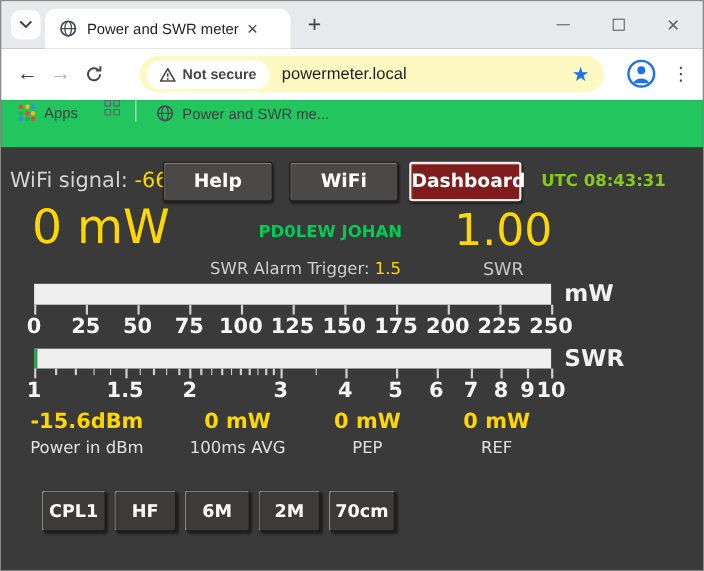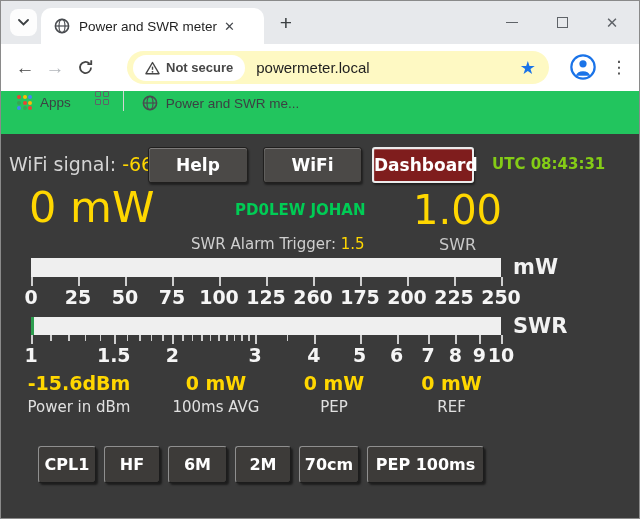--- a/index.html
+++ b/index.html
@@ -218,21 +218,21 @@
         <div class="tick major" style="left: 90%;"></div>
         <div class="tick major" style="left: 100%;"></div>
       </div>
     <div class="labelrow pm-labels" id="pm-labels">
         <div class="ticklabel" style="left: 0%;">0</div>
         <div class="ticklabel" style="left: 10%;">25</div>
         <div class="ticklabel" style="left: 20%;">50</div>
         <div class="ticklabel" style="left: 30%;">75</div>
         <div class="ticklabel" style="left: 40%;">100</div>
         <div class="ticklabel" style="left: 50%;">125</div>
-        <div class="ticklabel" style="left: 60%;">260</div>
+        <div class="ticklabel" style="left: 60%;">150</div>
         <div class="ticklabel" style="left: 70%;">175</div>
         <div class="ticklabel" style="left: 80%;">200</div>
         <div class="ticklabel" style="left: 90%;">225</div>
         <div class="ticklabel" style="left: 100%;">250</div>
       </div>
 
     <div class="meter-track sm-track">
         <div class="fill" id="sm-fill" style="background: rgb(46, 158, 79); width: 0%; min-width: 3px;"></div>
       </div>
     <div class="meter-unit sm-unit">SWR</div>
@@ -297,16 +297,15 @@
       <div class="v">0 mW</div>
       <div class="l">REF</div>
     </div>
 
     <div class="band-row">
       <button class="band-btn b0">CPL1</button>
       <button class="band-btn b1">HF</button>
       <button class="band-btn b2">6M</button>
       <button class="band-btn b3">2M</button>
       <button class="band-btn b4">70cm</button>
-      <button class="band-btn b5">PEP 100ms</button>
     </div>
   </div>
 </div>
 
 </body></html>

